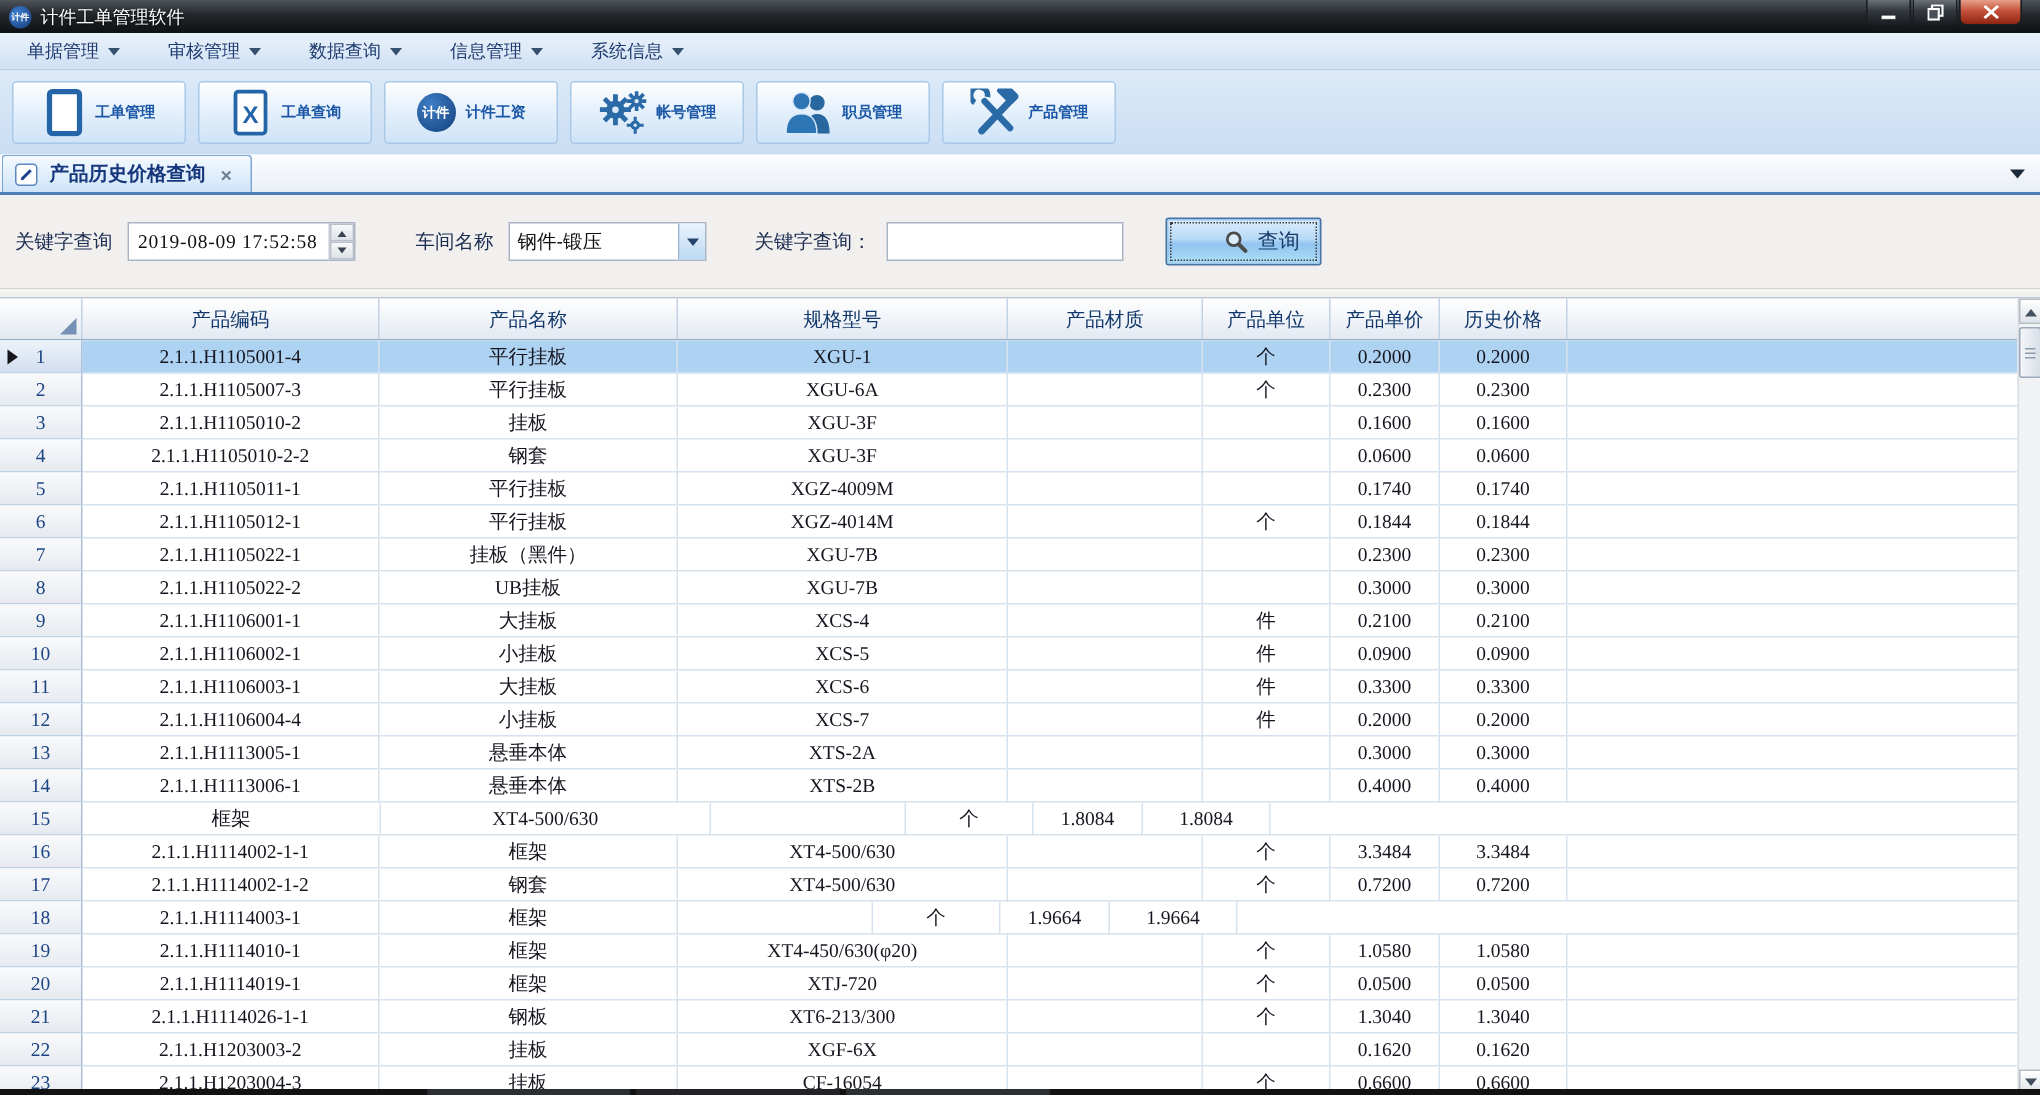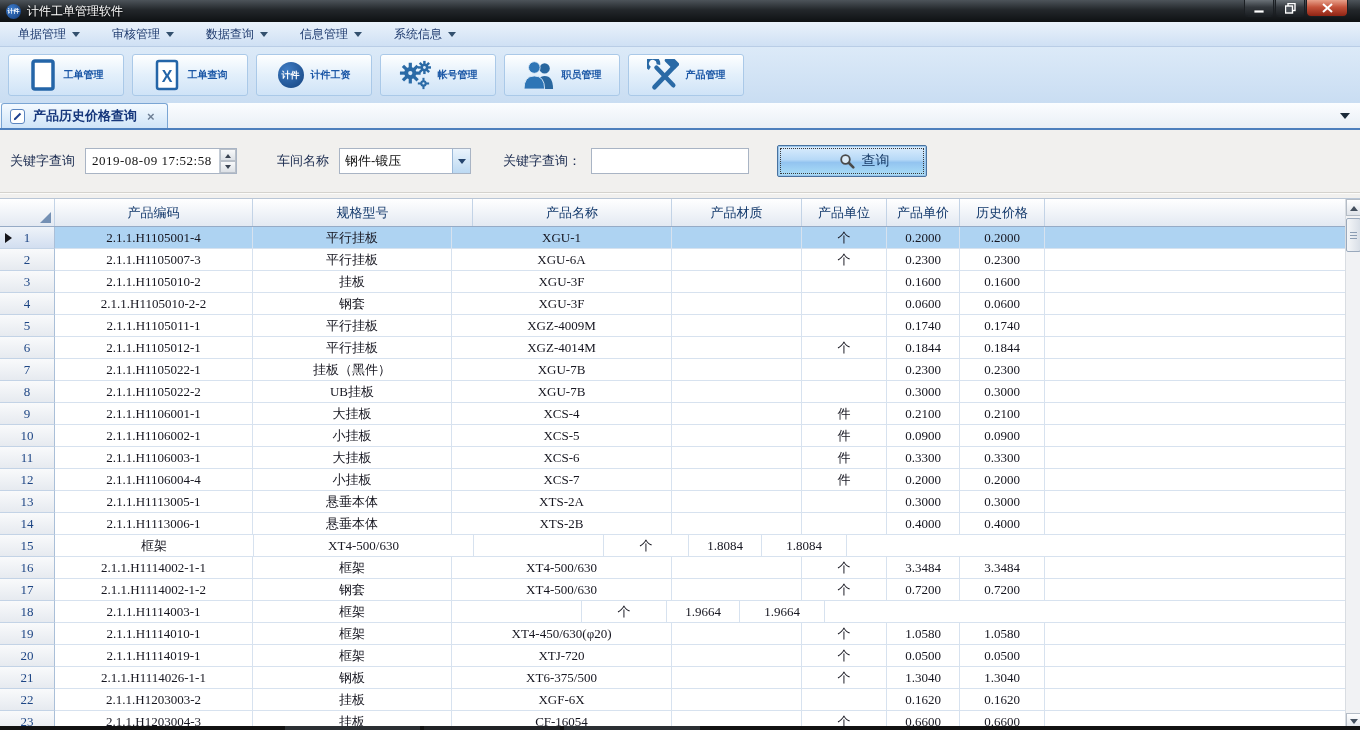--- a/index.html
+++ b/index.html
@@ -52,21 +52,21 @@
   .date-field { width:152px; margin-left:10px; }
   .date-text { flex:1; padding-left:6px; font-family:"Liberation Serif", serif; font-size:13px; color:#111; letter-spacing:0.5px; }
   .spinner { width:17px; height:24px; border-left:1px solid #c4ccd6; display:flex; flex-direction:column; }
   .spin-btn { flex:1; background:linear-gradient(#f8f9fa,#dde1e6); border:1px solid #b9c0c9; display:flex; align-items:center; justify-content:center; }
   .tri-up { width:0; height:0; border:3px solid transparent; border-bottom:4px solid #3a4352; margin-top:-2px; }
   .tri-dn { width:0; height:0; border:3px solid transparent; border-top:4px solid #3a4352; margin-bottom:-2px; }
   .combo { width:132px; margin-left:10px; }
   .combo-text { flex:1; padding-left:5px; font-family:Liberation Sans, sans-serif; font-size:13px; color:#111; }
   .combo-btn { width:18px; height:24px; background:linear-gradient(#eaf4fd,#bcd9f2); border-left:1px solid #9ab8d8; display:flex; align-items:center; justify-content:center; }
   .kw-input { width:158px; margin-left:10px; border:1px solid #a9b4c4; height:26px; padding-left:5px; font-size:13px; font-family:"Liberation Serif", serif; outline:none; }
-  .query-btn { width:150px; height:32px; margin-left:28px; display:flex; align-items:center; justify-content:center; gap:7px;
+  .query-btn { width:104px; height:32px; margin-left:28px; display:flex; align-items:center; justify-content:center; gap:7px;
     background:linear-gradient(#dcedfd 0%, #b7d9f7 45%, #93c4f0 55%, #ace0f8 100%);
     border:1px solid #48729f; border-radius:2px; outline:1px dotted #3a3a3a; outline-offset:-4px; box-shadow:0 0 0 1px #9cc6ea inset;padding-left:24px; }
   .query-btn .qtext { color:#173a66; font-size:14px; font-family:"Liberation Serif", serif; }
   .groove { position:absolute; bottom:4px; left:0; right:0; height:2px; border-top:1px solid #d4d2cd; border-bottom:1px solid #fbfbf9; }
 
   
   .grid-wrap { position:relative; height:532px; background:#fff; border-top:1px solid #b9c6d6; }
   .grid-scroll { position:absolute; left:0; top:0; right:15px; bottom:0; overflow:hidden; }
   .grid-header { display:flex; height:28px; background:linear-gradient(#ffffff, #e3e9f2); border-bottom:1px solid #96abc6; }
   .hcell { display:flex; align-items:center; justify-content:center; color:#12386b; font-size:13px;
@@ -275,22 +275,22 @@
     <div class="groove"></div>
   </div>
 
   <div class="grid-wrap">
     <div class="grid-scroll">
       <div class="grid-header" id="grid-header">
           <div class="hcell c0">
             <span class="corner-tri"></span>
           </div>
           <div class="hcell c1">产品编码</div>
+          <div class="hcell c2">产品名称</div>
           <div class="hcell c3">规格型号</div>
-          <div class="hcell c2">产品名称</div>
           <div class="hcell c4">产品材质</div>
           <div class="hcell c5">产品单位</div>
           <div class="hcell c6">产品单价</div>
           <div class="hcell c7">历史价格</div>
           <div class="hcell fill"></div>
         </div>
       <div id="grid-body">
           <div class="grid-row selected">
             <div class="cell rownum c0">
               <span class="sel-arrow"></span>
@@ -549,21 +549,21 @@
             <div class="cell c6">0.0500</div>
             <div class="cell c7">0.0500</div>
             <div class="cell fill"></div>
           </div>
           <div class="grid-row">
             <div class="cell rownum c0">
               <span>21</span>
             </div>
             <div class="cell c1">2.1.1.H1114026-1-1</div>
             <div class="cell c2">钢板</div>
-            <div class="cell c3">XT6-375/500</div>
+            <div class="cell c3">XT6-213/300</div>
             <div class="cell c4"></div>
             <div class="cell c5">个</div>
             <div class="cell c6">1.3040</div>
             <div class="cell c7">1.3040</div>
             <div class="cell fill"></div>
           </div>
           <div class="grid-row">
             <div class="cell rownum c0">
               <span>22</span>
             </div>

